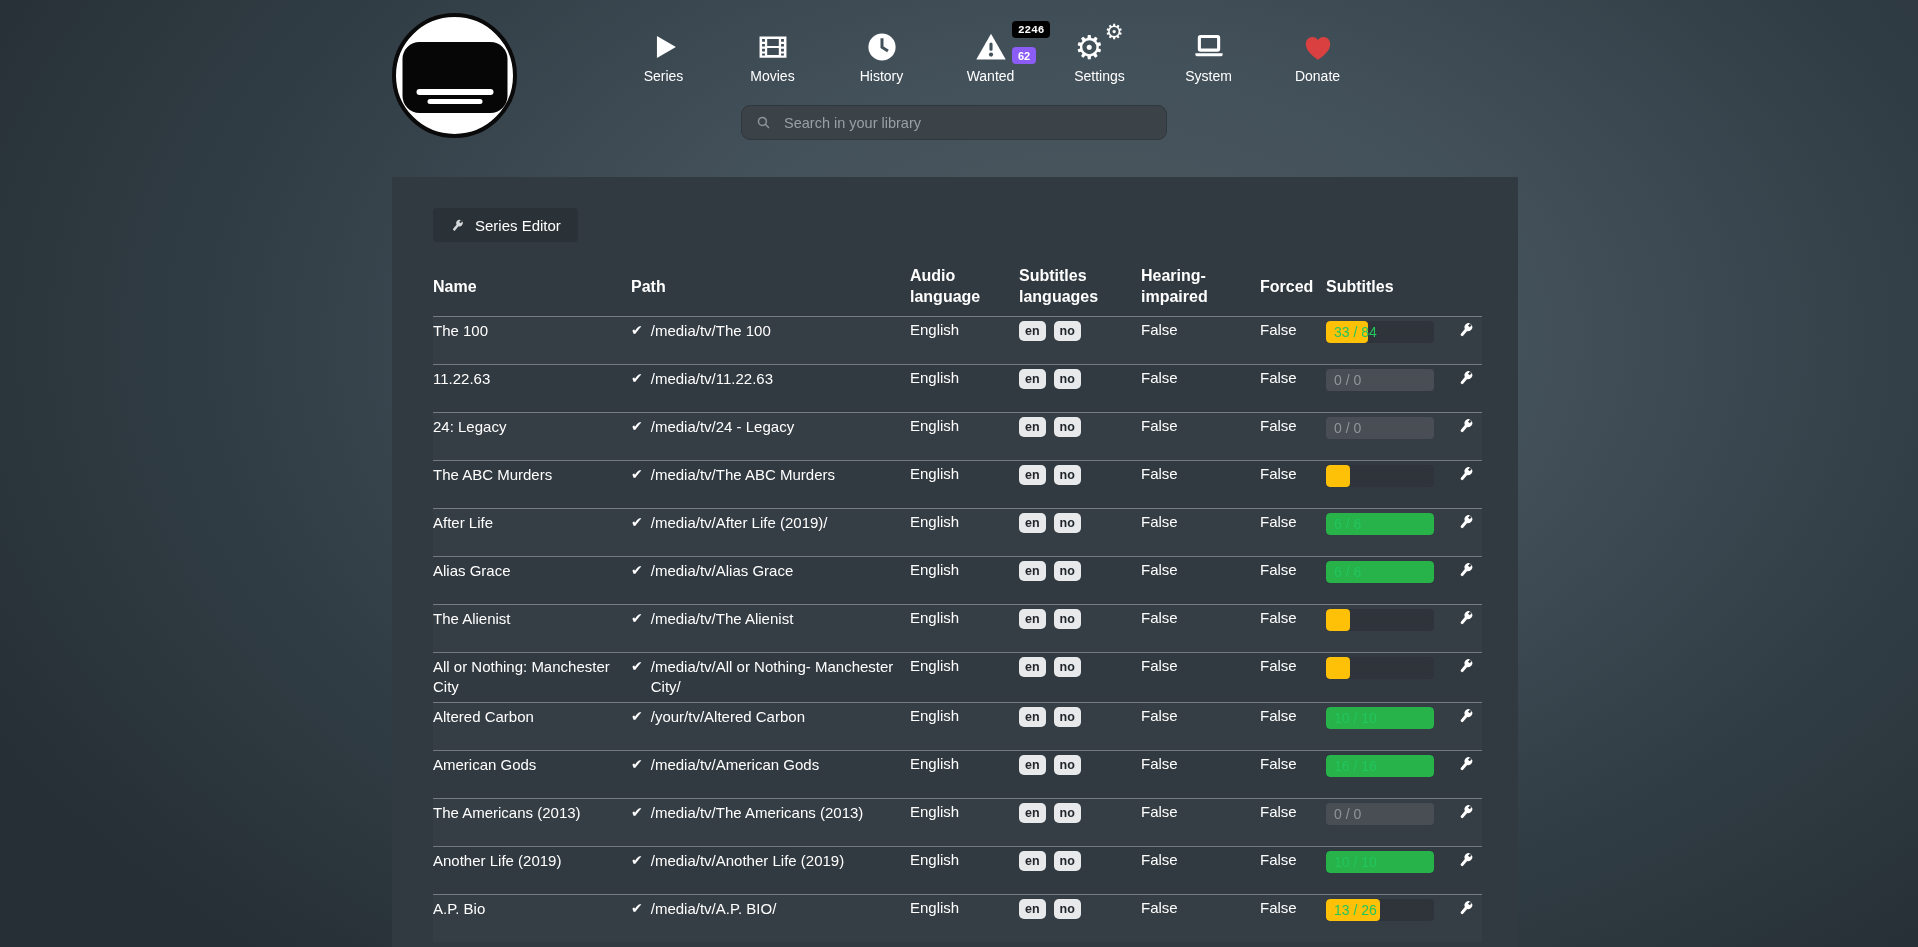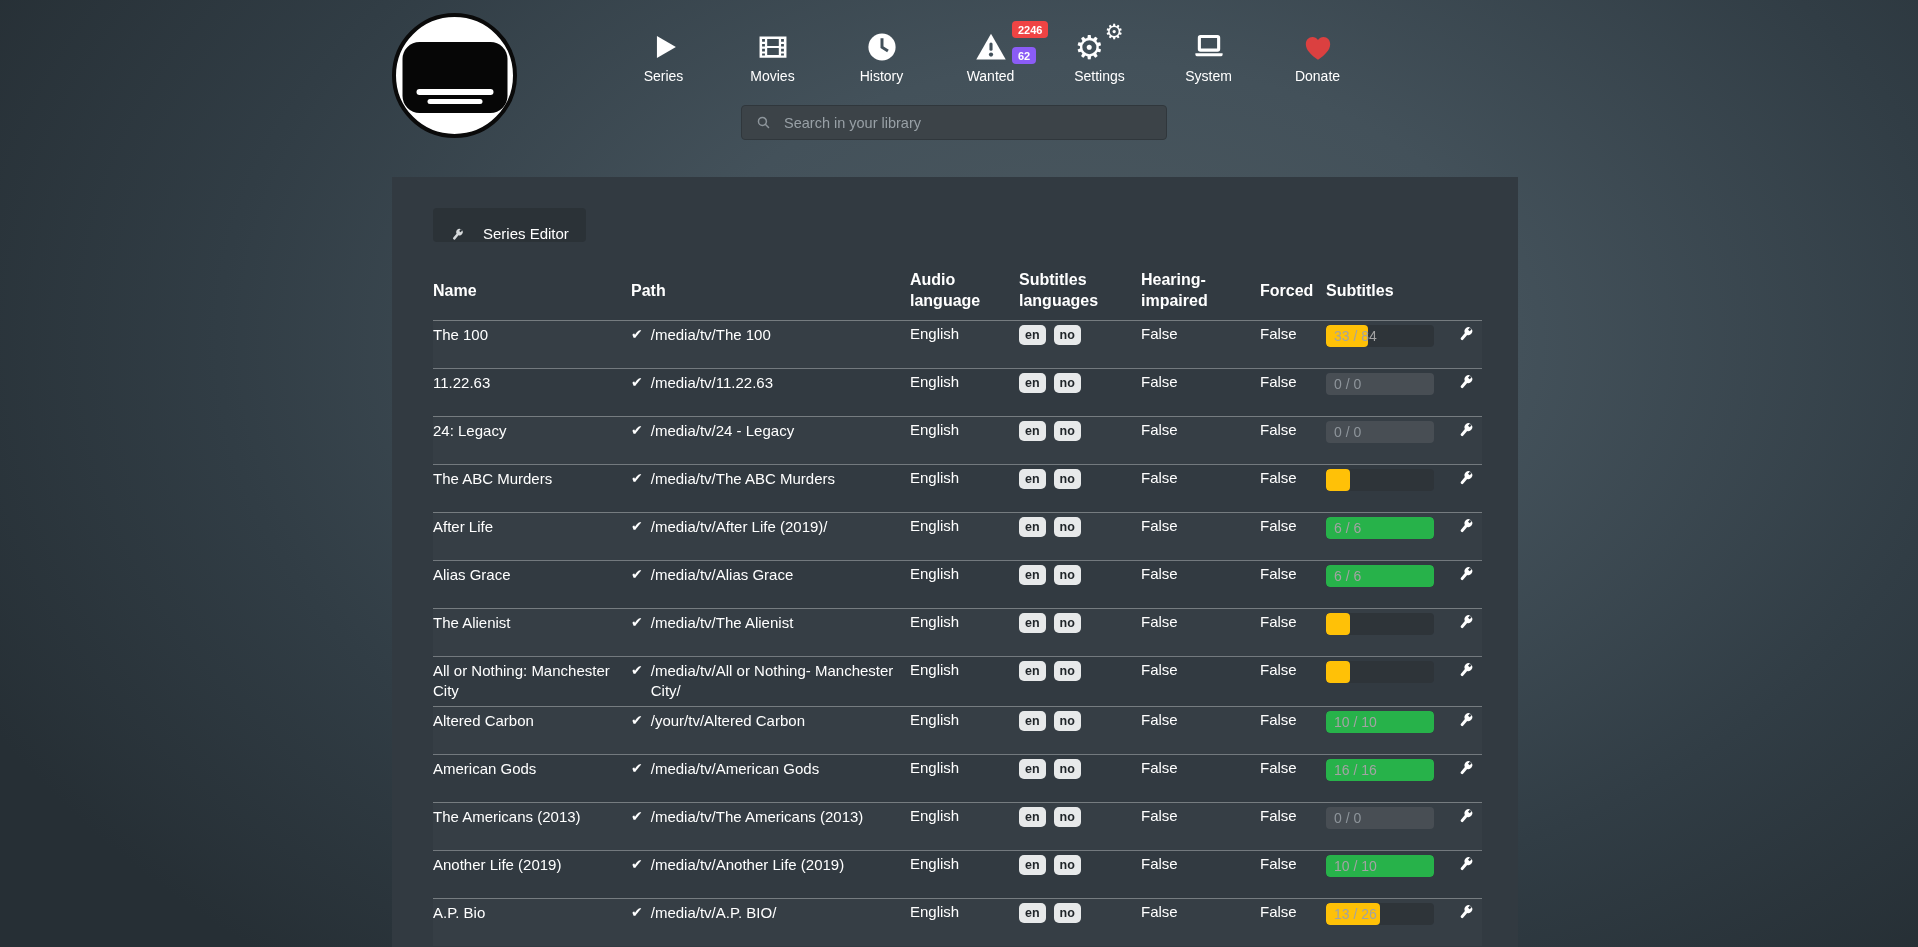--- a/index.html
+++ b/index.html
@@ -22,29 +22,29 @@
   .nav-icon svg{width:34px;height:34px;display:block}
   .nav-label{color:#fff;font-size:14px;margin-top:4px}
   .nav-badge{position:absolute;color:#fff;font-size:11px;font-weight:bold;
     padding:2.5px 6px;border-radius:4px;line-height:12px}
   .gears{position:relative;display:inline-block;width:56px;height:40px;color:#fff;
     font-family:"DejaVu Sans",sans-serif;line-height:1}
   .gear-big{font-size:33px;position:absolute;left:3px;bottom:0}
   .gear-small{font-size:21px;position:absolute;right:4px;top:-2px}
 
   .searchbar{position:absolute;left:741px;top:105px;width:426px;height:35px;box-sizing:border-box;
-    background:#3c4348;border:1px solid #30373c;border-radius:4px;display:flex;align-items:center;z-index:4}
+    background:#3c4348;border:1px solid #30373c;border-radius:9px;display:flex;align-items:center;z-index:4}
   .searchbar svg{width:17px;height:17px;margin:0 10px 0 13px;flex:none}
   .searchbar input{flex:1;background:transparent;border:none;outline:none;color:#dde1e3;font-size:14.5px;
     font-family:"Liberation Sans",sans-serif}
   .searchbar input::placeholder{color:#98a0a6}
 
   
   .panel{position:absolute;left:392px;top:177px;width:1126px;height:770px;background:#323a41}
-  .editor-btn{margin:31px 0 0 41px;height:34px;padding:0 17px;display:inline-flex;align-items:flex-end;gap:18px;
+  .editor-btn{margin:31px 0 0 41px;height:34px;padding:0 17px;display:inline-flex;align-items:center;gap:10px;
     background:#2b3237;border:none;border-radius:4px;color:#fff;font-size:15px;cursor:pointer;
     font-family:"Liberation Sans",sans-serif}
   .editor-btn svg{width:15px;height:15px;color:#d6d9db}
 
   .tbl{margin-left:41px;width:1049px;color:#fff}
   .thead{display:flex;align-items:center;height:58px;margin-top:16px;font-weight:bold;font-size:16px;line-height:1.3}
   .trow{display:flex;align-items:flex-start;min-height:48px;padding:4px 0;box-sizing:border-box;
     border-top:1px solid rgba(255,255,255,0.32);font-size:15px}
   .trow:nth-child(odd){background:rgba(255,255,255,0.025)}
   .c{box-sizing:border-box;padding-right:12px}
@@ -57,21 +57,21 @@
   .col-subs{width:124px}
   .col-action{width:32px;padding-right:0;display:flex;justify-content:center}
   .check{font-family:"DejaVu Sans",sans-serif;font-size:14px;margin-right:8px;line-height:1.35}
   .pathtext{line-height:1.35}
   .namecell{line-height:1.35}
   .lang-badge{display:inline-block;background:#e7e9ea;color:#1f2428;font-size:12.5px;font-weight:bold;
     padding:3px 6px;border-radius:5px;margin-right:8px}
   .bar{width:108px;height:22px;border-radius:4px;background:#2e3439;position:relative;overflow:hidden}
   .bar.empty{background:#484e54}
   .bar-fill{height:100%;border-radius:4px}
-  .bar-label{position:absolute;left:8px;top:0;line-height:22px;font-size:14px;color:#a3a3a3;white-space:nowrap}
+  .bar-label{position:absolute;left:8px;top:0;line-height:22px;font-size:14px;color:#22c55e;white-space:nowrap}
   .bar.empty .bar-label{color:#8e959b}
   .row-wrench{width:18px;height:18px;color:#fff;cursor:pointer}
   .row-wrench svg{width:18px;height:18px;display:block}
 </style>
 </head>
 <body>
 
 <div class="logo">
   <div class="logo-screen">
     <div class="logo-line1"></div>
@@ -107,21 +107,21 @@
     </div>
     <div class="nav-item">
       <div class="nav-icon">
         <svg viewBox="0 0 24 24">
           <path fill="#fff" d="M12 2.6 22.4 20.8H1.6z"></path>
           <rect x="10.9" y="8.8" width="2.2" height="5.8" rx="1.1" fill="#42505a"></rect>
           <circle cx="12" cy="17.3" r="1.5" fill="#42505a"></circle>
         </svg>
       </div>
       <div class="nav-label">Wanted</div>
-      <span class="nav-badge" style="background: #ef4444; left: 76px; top: -3px;">2246</span>
+      <span class="nav-badge" style="background: #000000; left: 76px; top: -3px; font-family: Liberation Mono, monospace;">2246</span>
       <span class="nav-badge" style="background: #8b5cf6; left: 76px; top: 23px;">62</span>
     </div>
     <div class="nav-item">
       <div class="nav-icon">
         <span class="gears">
           <span class="gear-big">⚙</span>
           <span class="gear-small">⚙</span>
         </span>
       </div>
       <div class="nav-label">Settings</div>

